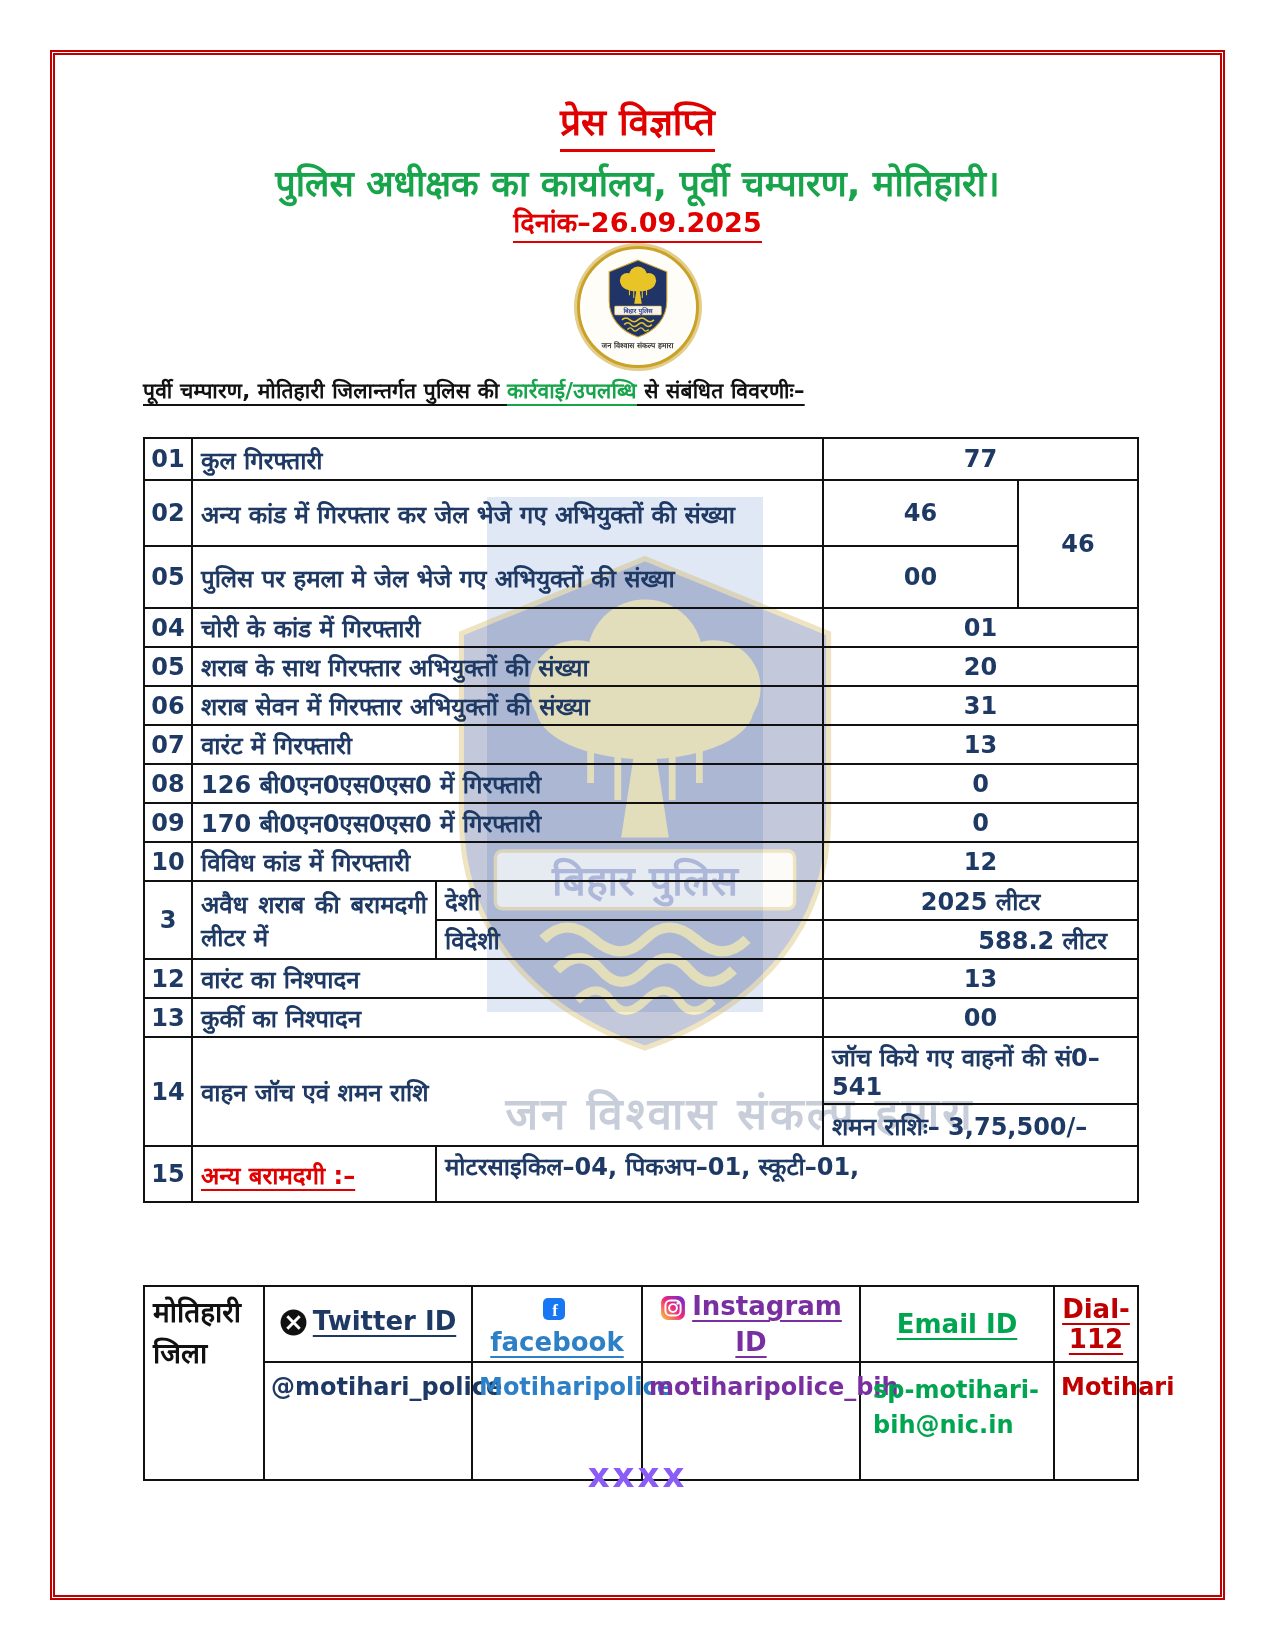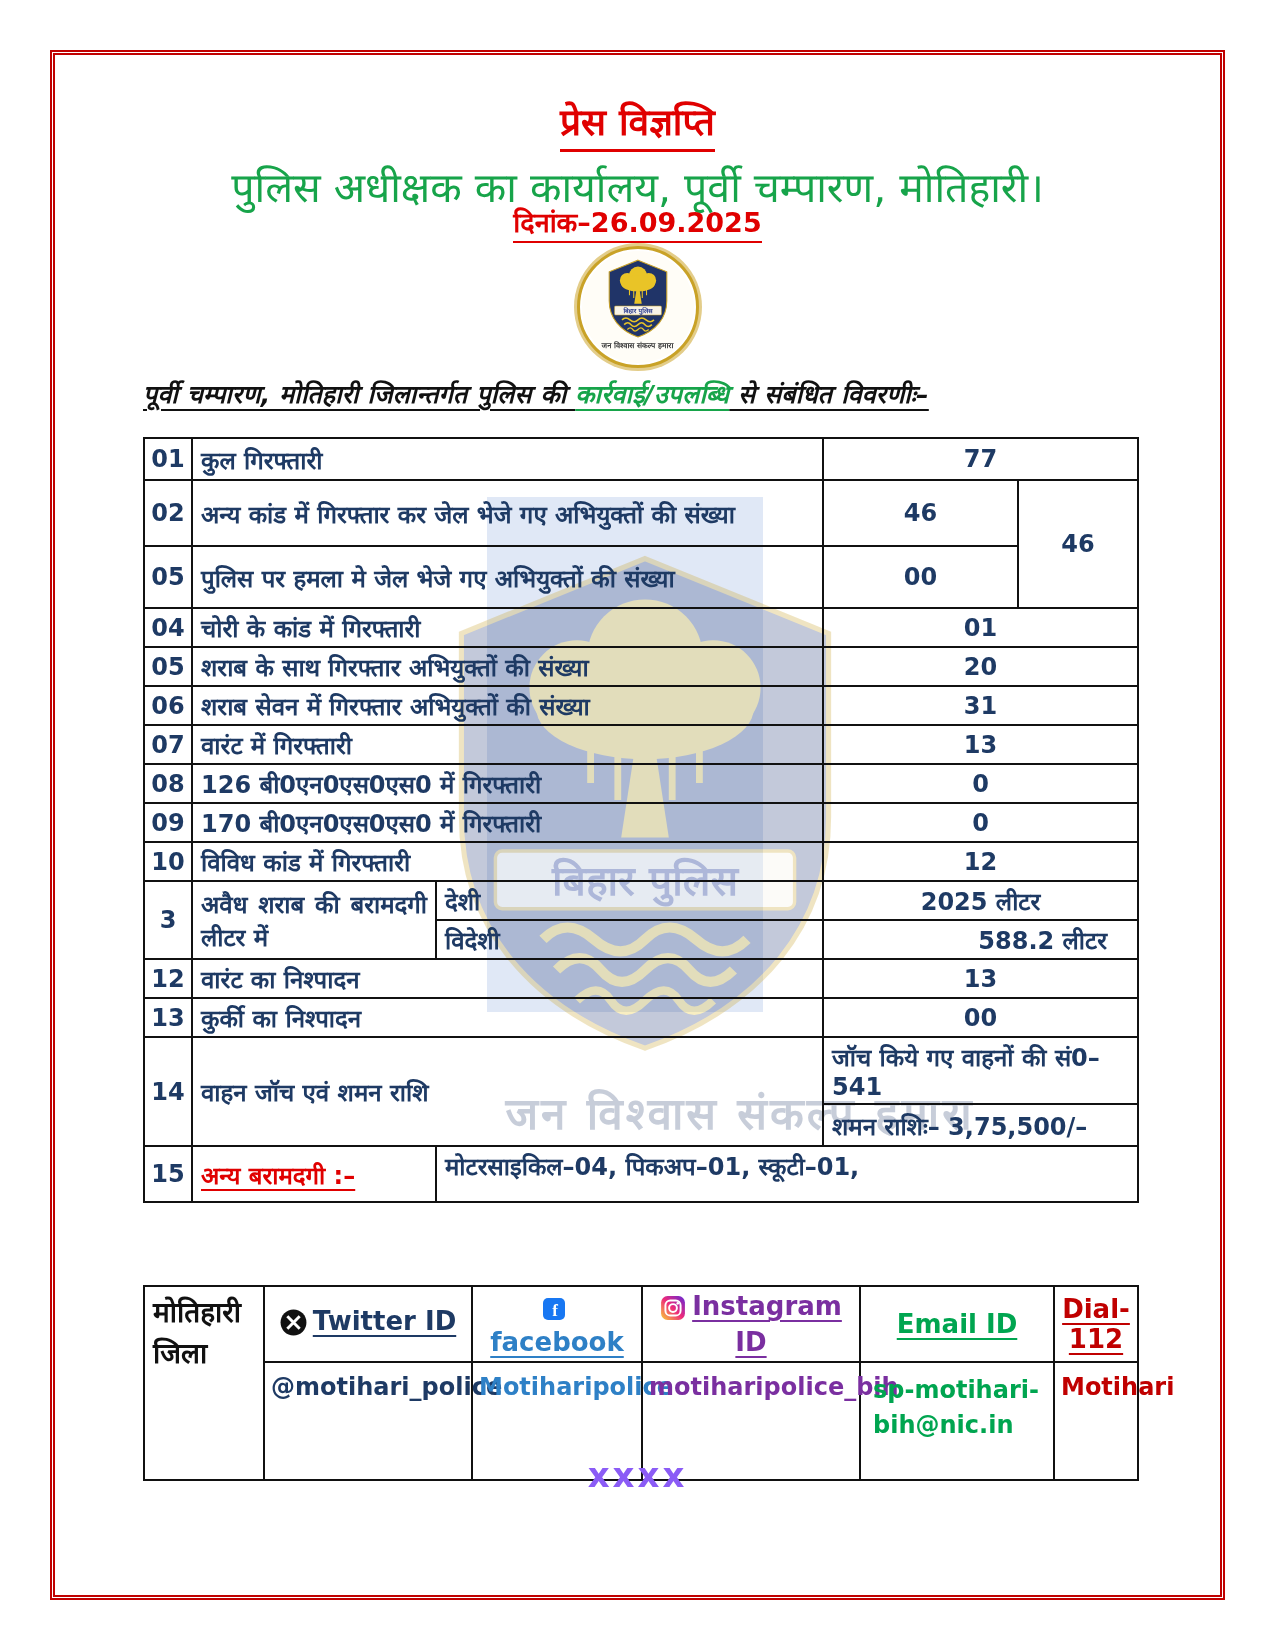--- a/index.html
+++ b/index.html
@@ -6,36 +6,36 @@
   body { background:#ffffff; font-family:"DejaVu Sans","Liberation Sans",sans-serif; }
   .page { position:relative; width:1275px; height:1650px; background:#ffffff; overflow:hidden; }
   .frame { position:absolute; left:50px; top:50px; width:1175px; height:1550px;
            border:5px double #c00000; pointer-events:none; }
 
   
   .title-wrap { position:absolute; top:95px; left:0; width:100%; text-align:center; z-index:2; }
   .doc-title { display:inline-block; color:#e00000; font-size:37px; font-weight:bold;
                border-bottom:3px solid #e00000; padding-bottom:3px; }
   .office-wrap { position:absolute; top:158px; left:0; width:100%; text-align:center; z-index:2; }
-  .office-line { color:#17a44a; font-size:41px; font-weight:normal;margin-top:20px; }
+  .office-line { color:#17a44a; font-size:36px; font-weight:bold;margin-top:20px; }
   .date-wrap { position:absolute; top:203px; left:0; width:100%; text-align:center; z-index:2; }
   .date-line { display:inline-block; color:#e00000; font-size:27px; font-weight:bold;
                border-bottom:2px solid #e00000; padding-bottom:1px; }
 
   
   .logo-circle { position:absolute; top:246px; left:50%; transform:translateX(-50%);
                  width:122px; height:122px; border-radius:50%;
                  border:3px solid #c9a227; box-shadow:0 0 0 2px #fff inset, 0 0 0 3px #e3cd8a;
                  background:#fffdf7; text-align:center; padding-top:9px; z-index:2; }
   .logo-circle svg { display:block; margin:0 auto; }
   .logo-motto { font-size:7.5px; font-weight:bold; color:#3a3a3a; margin-top:2px; white-space:nowrap; }
 
   
-  .intro { position:absolute; top:376px; left:143px; width:995px; font-size:25px; font-weight:bold;
-           color:#111; z-index:2; letter-spacing:0.2px;font-style:italic; }
+  .intro { position:absolute; top:376px; left:143px; width:995px; font-size:21px; font-weight:bold;
+           color:#111; z-index:2; letter-spacing:0.2px; }
   .intro span { text-decoration:underline; text-underline-offset:6px; text-decoration-thickness:2px; }
   .intro .hl { color:#17a44a; }
 
   
   .wm-band { position:absolute; left:487px; top:497px; width:276px; height:515px;
              background:#c7d6ee; opacity:0.55; z-index:0; }
   .wm-emblem { position:absolute; left:430px; top:545px; width:430px; height:510px;
                opacity:0.28; z-index:0; }
   .wm-motto { position:absolute; left:400px; top:1082px; width:680px; text-align:center;
               font-size:44px; font-weight:bold; color:#aab3c6; opacity:0.65;

